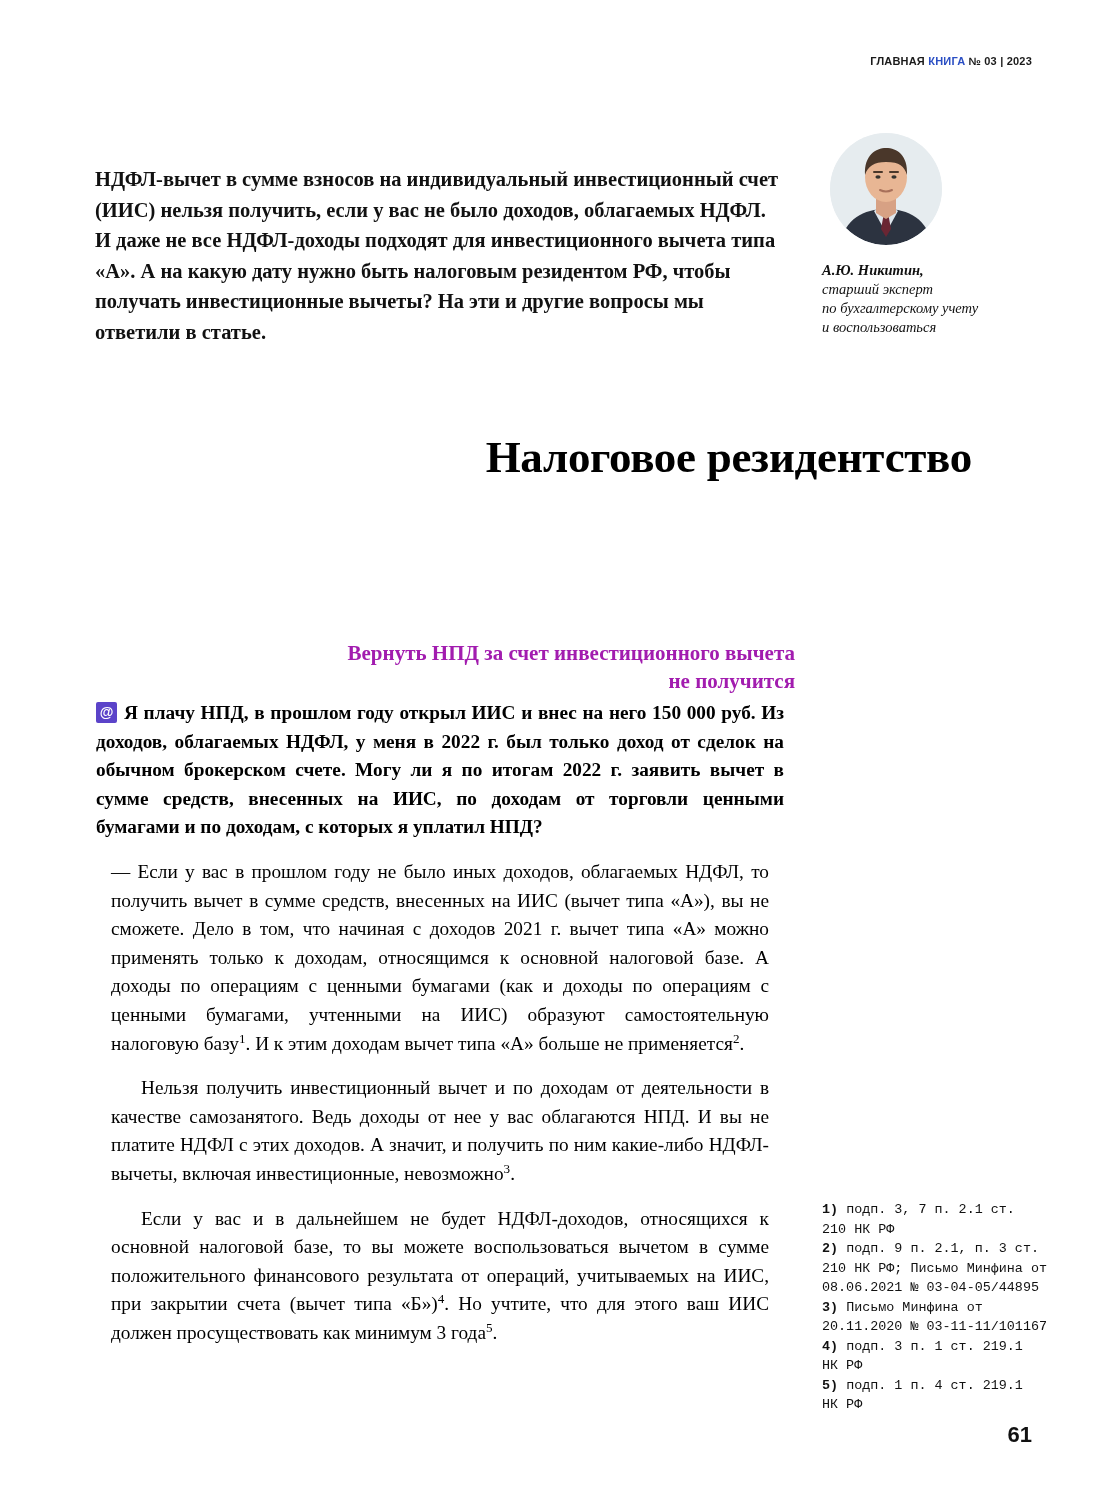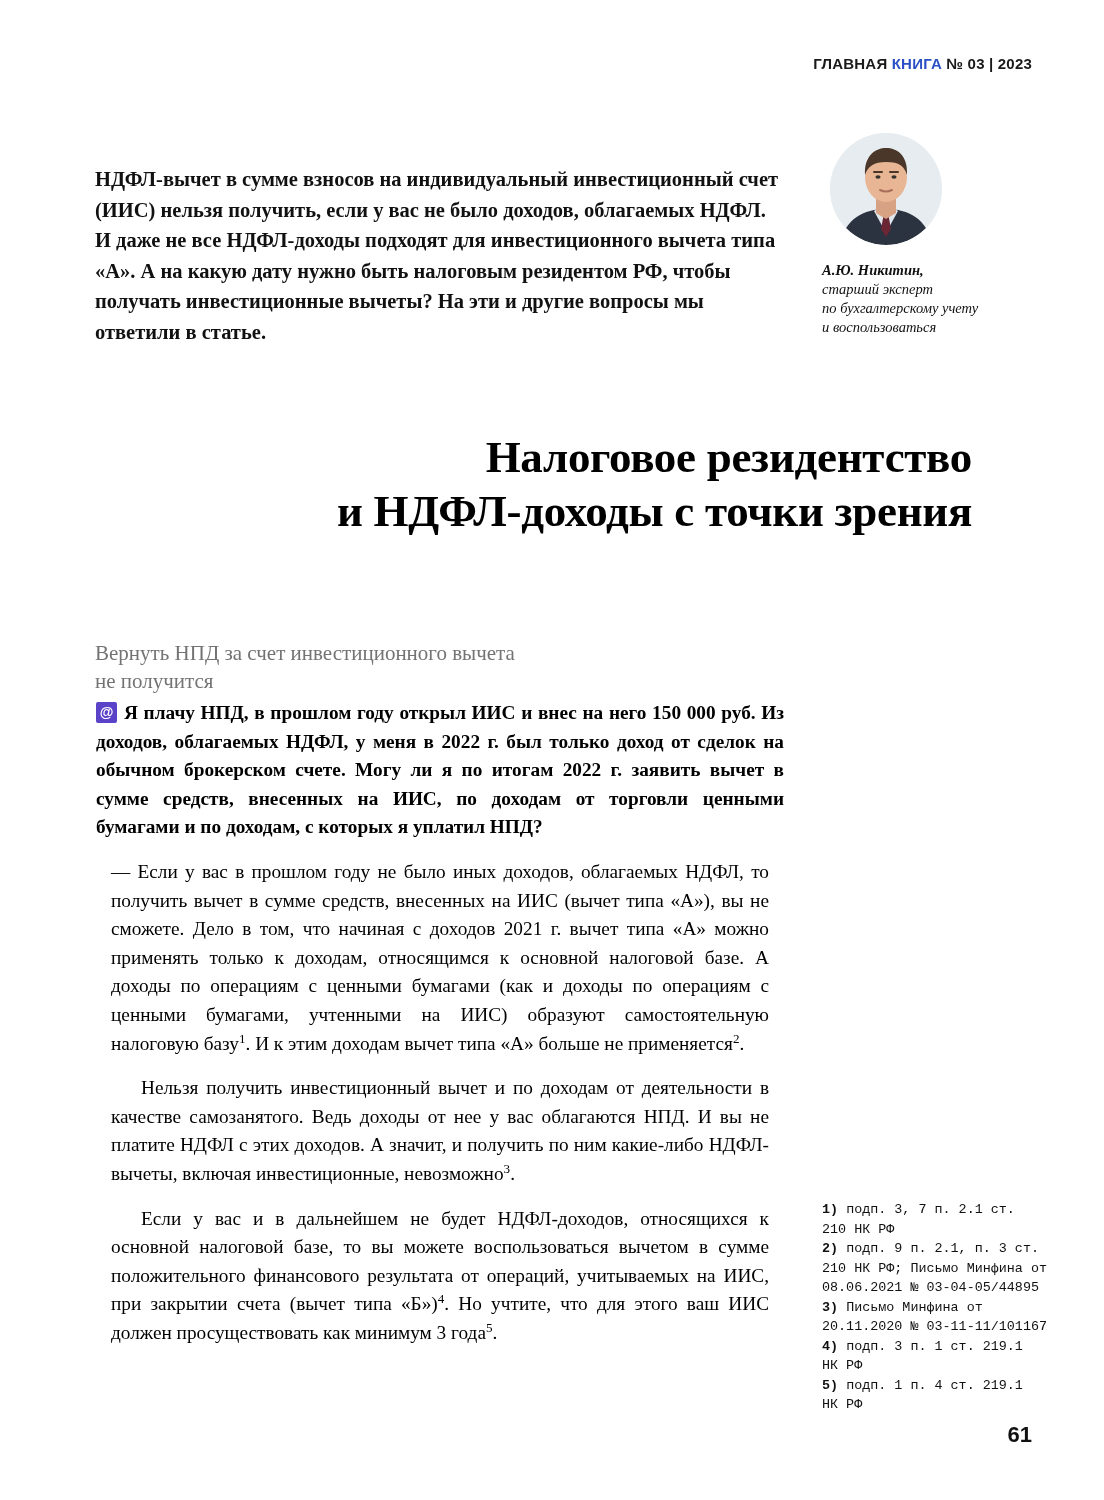--- a/index.html
+++ b/index.html
@@ -15,21 +15,21 @@
     color: #000000;
     overflow: hidden;
   }
 
   
   .page-header {
     position: absolute;
     top: 55px;
     right: 72px;
     font-family: "Liberation Sans", sans-serif;
-    font-size: 15px;
+    font-size: 11px;
     font-weight: bold;
     letter-spacing: 0.2px;
     white-space: nowrap;
     margin-left: 28px;
   }
   .page-header .mainword { color: #1a1a1a; }
   .page-header .bluebook { color: #2b4fc4; }
   .page-header .issue { color: #1a1a1a; }
 
   
@@ -98,24 +98,25 @@
     text-align: right;
   }
 
   
   .subheading {
     position: absolute;
     top: 622px;
     left: 95px;
     width: 700px;
     font-family: "Liberation Serif", serif;
-    font-weight: normal;
+    font-weight: bold;
     font-size: 21px;
     line-height: 28px;
-    color: #737373;
+    color: #a21caf;
+    text-align: right;
   }
 
   
   .body-col {
     position: absolute;
     top: 698px;
     left: 95px;
     width: 690px;
     font-size: 19.3px;
     line-height: 28.6px;
@@ -220,21 +221,21 @@
     </svg>
   </div>
   <div class="author-name">А.Ю. Никитин,</div>
   <div class="author-role">старший эксперт</div>
   <div class="author-role">по бухгалтерскому учету</div>
   <div class="author-role">и воспользоваться</div>
 </div>
 
 <h1 class="article-title">
   <span>Налоговое резидентство</span><br>
-  <span>и НДФЛ-доходы с точки зрения</span><br>
+  <br>
 </h1>
 
 <h2 class="subheading">
   <span>Вернуть НПД за счет инвестиционного вычета</span><br>
   <span>не получится</span>
 </h2>
 
 <div class="body-col">
 
   <p class="q-para">

